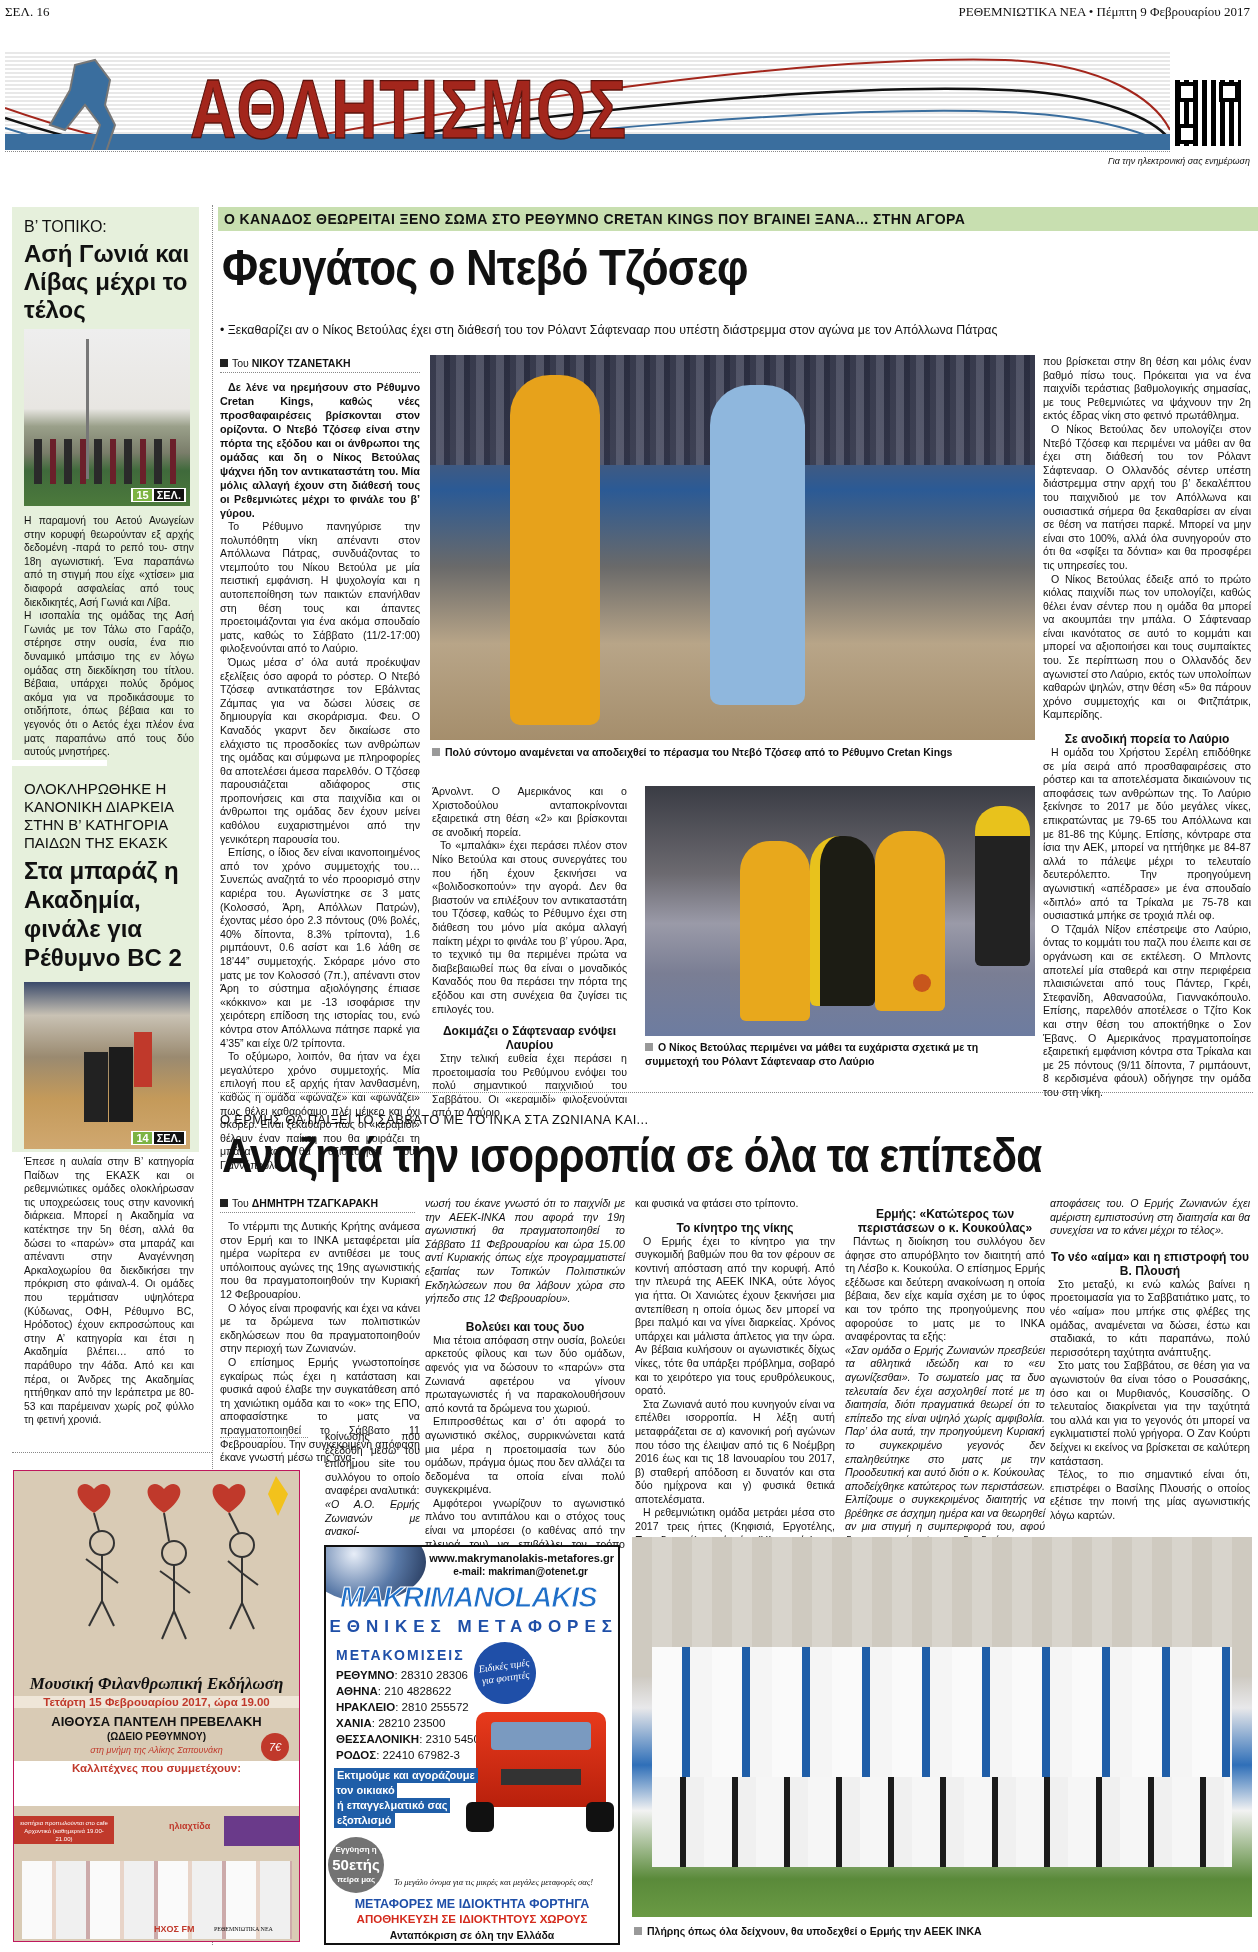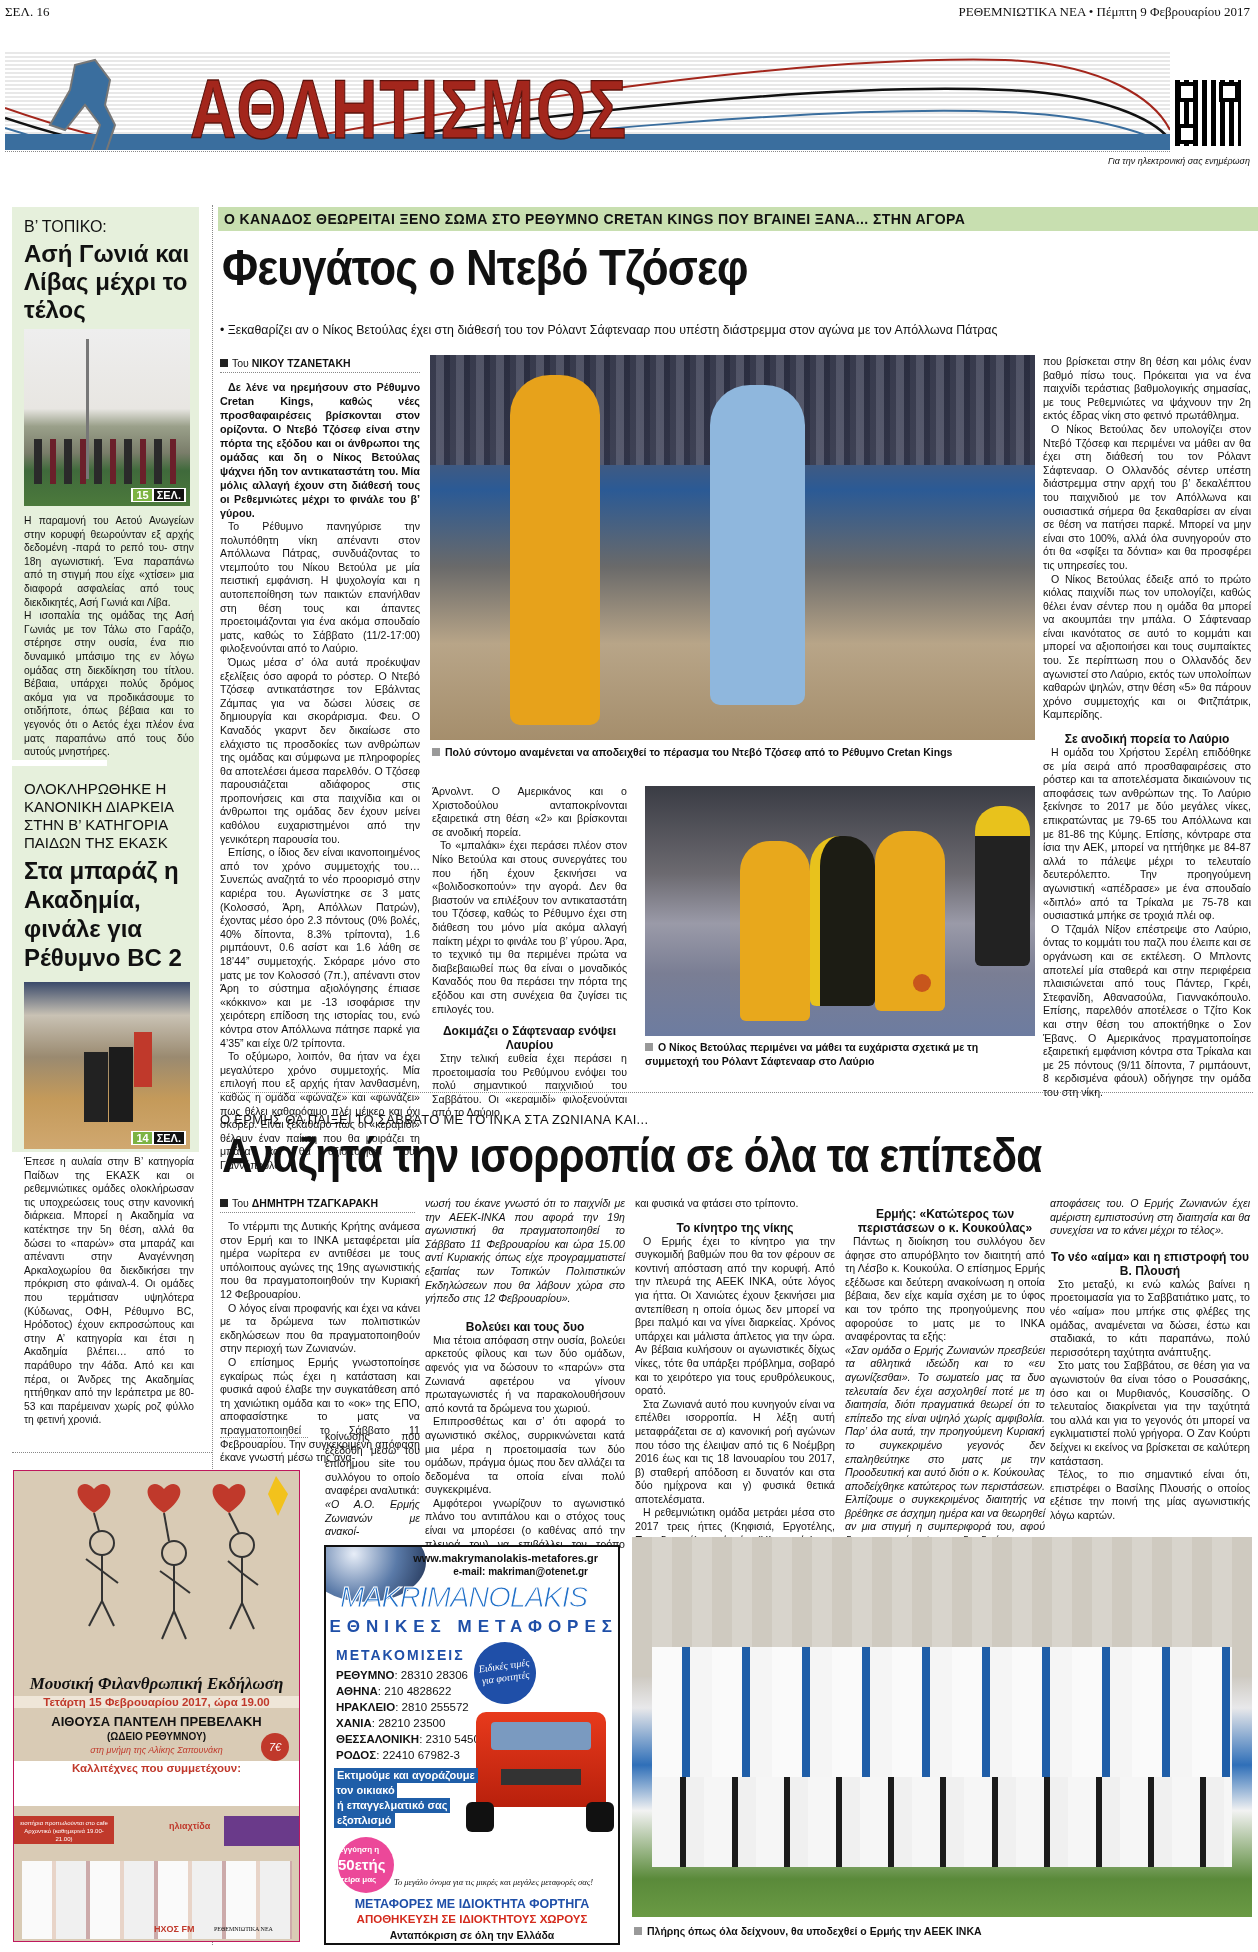--- a/index.html
+++ b/index.html
@@ -239,23 +239,23 @@
   <div style="position:absolute;left:0;top:345px;width:100px;height:28px;background:#c0392b;color:#fff;font-size:6px;padding:3px;line-height:8px;text-align:center">εισιτήρια προπωλούνται στο cafe Αρχοντικό (καθημερινά 19.00-21.00)</div>
   <div style="position:absolute;left:155px;top:350px;font-weight:bold;font-size:9px;color:#c0392b">ηλιαχτίδα</div>
   <div style="position:absolute;left:210px;top:345px;width:75px;height:30px;background:#6a3a8a"></div>
   <div style="position:absolute;left:8px;top:390px;width:270px;height:78px;background:repeating-linear-gradient(90deg,#fafafa 0 30px,#e8d4c8 30px 34px,#f0f0f0 34px 64px,#caa 64px 68px);"></div>
   <div style="position:absolute;left:140px;top:453px;font-size:9px;font-weight:bold;color:#c0392b">ΗΧΟΣ FM</div>
   <div style="position:absolute;left:200px;top:455px;font-size:6px;font-family:'Liberation Serif',serif">ΡΕΘΕΜΝΙΩΤΙΚΑ ΝΕΑ</div>
 </div>
 
 <div class="abs" style="left:324px;top:1545px;width:296px;height:400px;border:2px solid #111;background:#fff;overflow:hidden">
   <div style="position:absolute;left:-20px;top:-25px;width:120px;height:80px;border-radius:50%;background:radial-gradient(circle at 40% 40%,#e8eef8,#5a7aa8 50%,#1a2a4a)"></div>
-  <div style="position:absolute;right:20px;top:5px;font-weight:bold;font-size:11px;">www.makrymanolakis-metafores.gr</div>
+  <div style="position:absolute;right:4px;top:5px;font-weight:bold;font-size:11px;">www.makrymanolakis-metafores.gr</div>
   <div style="position:absolute;right:30px;top:19px;font-weight:bold;font-size:10px">e-mail: makriman@otenet.gr</div>
-  <div style="position:absolute;left:14px;top:34px;font-weight:normal;font-style:italic;font-size:29px;color:#1f6fc8;-webkit-text-stroke:1px #fff;letter-spacing:-1px">MAKRIMANOLAKIS</div>
+  <div style="position:absolute;left:14px;top:34px;font-weight:bold;font-style:italic;font-size:29px;color:#1f6fc8;-webkit-text-stroke:1px #fff;letter-spacing:-1px">MAKRIMANOLAKIS</div>
   <div style="position:absolute;left:0;top:70px;width:100%;text-align:right;font-weight:bold;font-size:17px;color:#1f4fa8;letter-spacing:6px">ΕΘΝΙΚΕΣ ΜΕΤΑΦΟΡΕΣ</div>
   <div style="position:absolute;left:10px;top:100px;font-weight:bold;font-size:14px;color:#1f4fa8;letter-spacing:2px">ΜΕΤΑΚΟΜΙΣΕΙΣ</div>
   <div style="position:absolute;left:10px;top:120px;font-size:11.5px;line-height:16px;font-family:'Liberation Sans Narrow','Liberation Sans',sans-serif">
     <div><b>ΡΕΘΥΜΝΟ</b>: <span>28310 28306</span></div>
     <div><b>ΑΘΗΝΑ</b>: <span>210 4828622</span></div>
     <div><b>ΗΡΑΚΛΕΙΟ</b>: <span>2810 255572</span></div>
     <div><b>ΧΑΝΙΑ</b>: <span>28210 23500</span></div>
     <div><b>ΘΕΣΣΑΛΟΝΙΚΗ</b>: <span>2310 545047</span></div>
     <div><b>ΡΟΔΟΣ</b>: <span>22410 67982-3</span></div>
   </div>
@@ -266,21 +266,21 @@
     <div style="position:absolute;left:45px;top:62px;width:80px;height:16px;background:#333"></div>
     <div style="position:absolute;left:10px;top:95px;width:28px;height:30px;border-radius:6px;background:#111"></div>
     <div style="position:absolute;left:130px;top:95px;width:28px;height:30px;border-radius:6px;background:#111"></div>
   </div>
   <div style="position:absolute;left:8px;top:221px;font-size:11px;line-height:15px;font-weight:bold;color:#fff">
     <div style="background:#1f5ea8;padding:0 3px;display:inline-block">Εκτιμούμε και αγοράζουμε</div><br>
     <div style="background:#1f5ea8;padding:0 2px;display:inline-block">τον οικιακό</div><br>
     <div style="background:#1f5ea8;padding:0 3px;display:inline-block">ή επαγγελματικό σας</div><br>
     <div style="background:#1f5ea8;padding:0 3px;display:inline-block">εξοπλισμό</div>
   </div>
-  <div style="position:absolute;left:12px;top:290px;width:56px;height:56px;border-radius:50%;background:#ec4899;color:#fff;font-weight:bold;line-height:12px;padding-top:7px">
+  <div style="position:absolute;left:2px;top:290px;width:56px;height:56px;border-radius:50%;background:#737373;color:#fff;text-align:center;font-weight:bold;line-height:12px;padding-top:7px">
     <div style="font-size:8px">Εγγύηση η</div>
     <div style="font-size:15px;line-height:18px">50ετής</div>
     <div style="font-size:8px">πείρα μας</div>
   </div>
   <div style="position:absolute;left:68px;top:330px;font-style:italic;font-size:8.5px;font-family:'Liberation Serif',serif">Το μεγάλο όνομα για τις μικρές και μεγάλες μεταφορές σας!</div>
   <div style="position:absolute;left:0;top:350px;width:100%;text-align:center;font-weight:bold;font-size:12.5px;color:#1f4fa8">ΜΕΤΑΦΟΡΕΣ ΜΕ ΙΔΙΟΚΤΗΤΑ ΦΟΡΤΗΓΑ</div>
   <div style="position:absolute;left:0;top:366px;width:100%;text-align:center;font-weight:bold;font-size:11.5px;color:#d42a1c">ΑΠΟΘΗΚΕΥΣΗ ΣΕ ΙΔΙΟΚΤΗΤΟΥΣ ΧΩΡΟΥΣ</div>
   <div style="position:absolute;left:0;top:382px;width:100%;text-align:center;font-weight:bold;font-size:10.5px">Ανταπόκριση σε όλη την Ελλάδα</div>
 </div>
 

